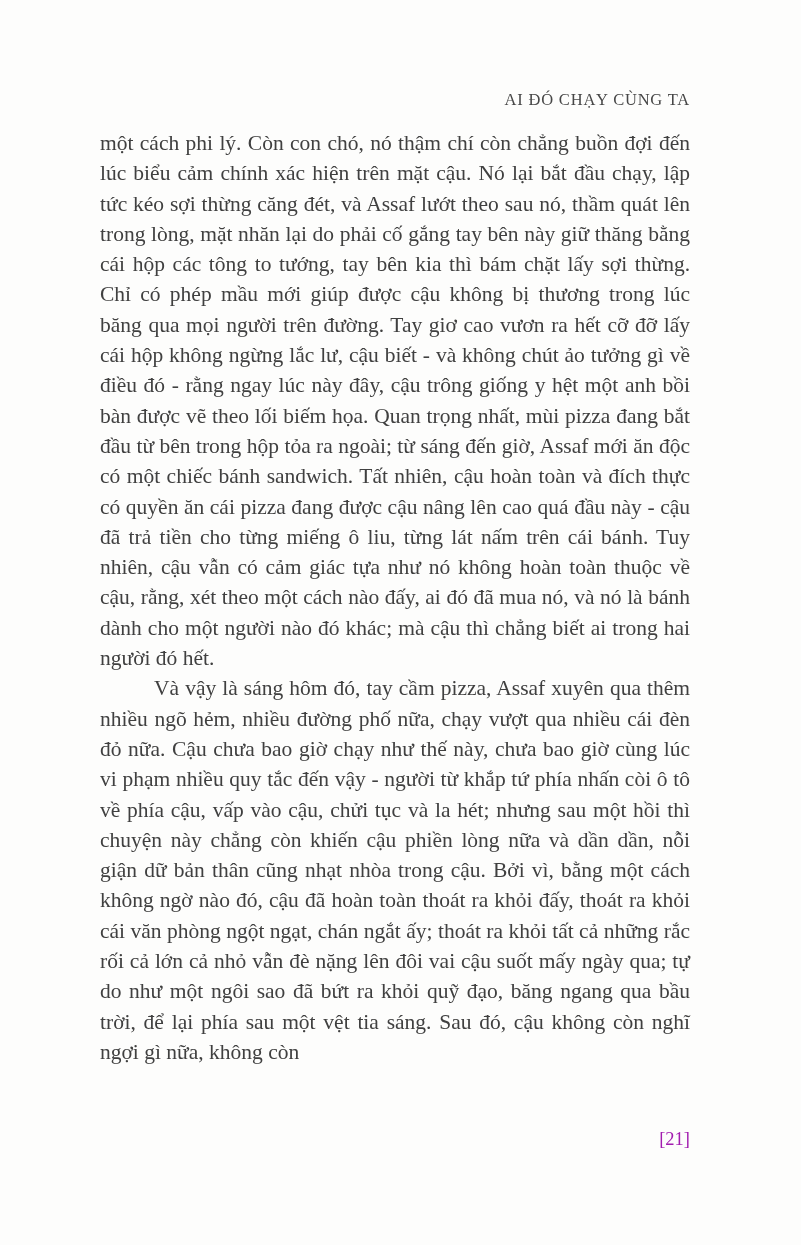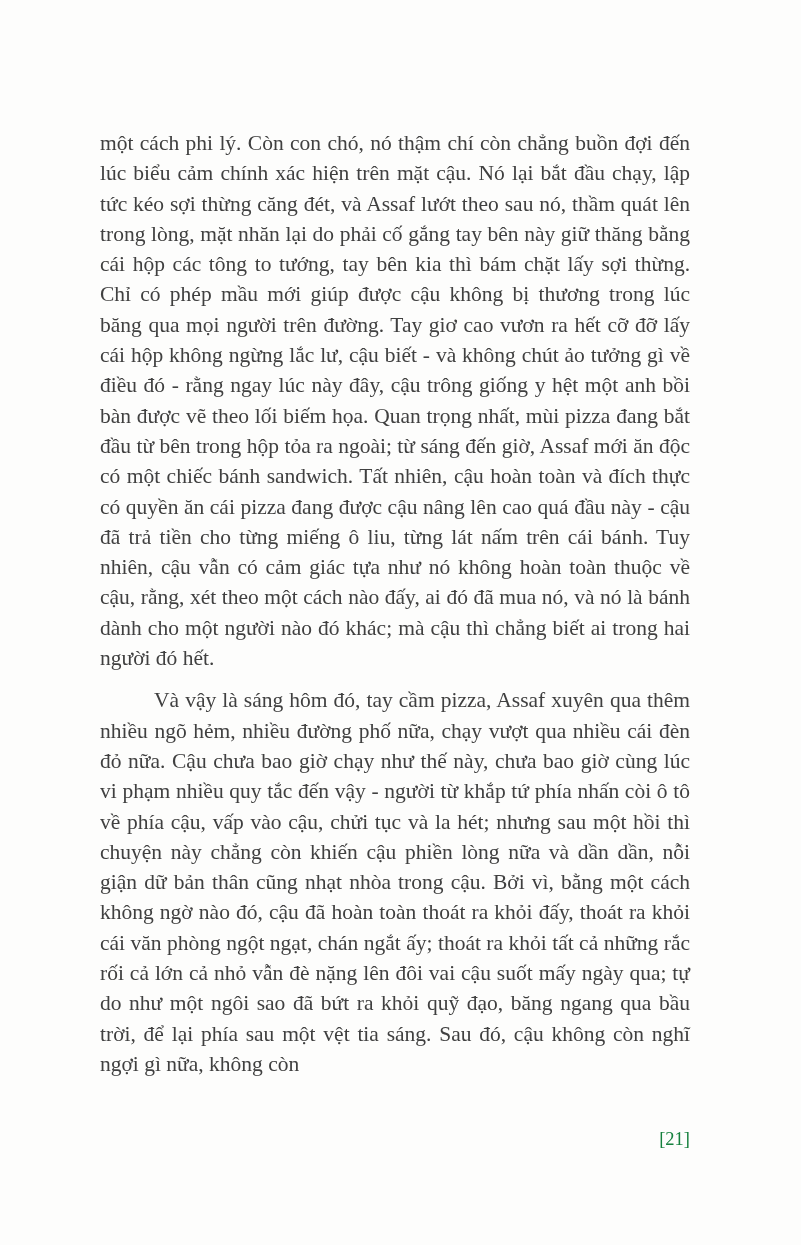--- a/index.html
+++ b/index.html
@@ -40,35 +40,35 @@
     text-align: justify;
     text-justify: inter-word;
     color: #404040;
   }
   .para {
     margin: 0;
     padding: 0;
   }
   .para.indented {
     text-indent: 54px;
-    margin-top: 12px;
   }
   .page-number {
     position: absolute;
     top: 1129px;
     right: 111px;
     font-size: 18.5px;
-    color: #15803d;
+    color: #a21caf;
   }
 </style>
 </head>
 <body>
 
 <div class="page">
 
+  <div class="running-header">AI ĐÓ CHẠY CÙNG TA</div>
 
   <div class="body-text">
     <p class="para continuation">một cách phi lý. Còn con chó, nó thậm chí còn chẳng buồn đợi đến lúc biểu cảm chính xác hiện trên mặt cậu. Nó lại bắt đầu chạy, lập tức kéo sợi thừng căng đét, và Assaf lướt theo sau nó, thầm quát lên trong lòng, mặt nhăn lại do phải cố gắng tay bên này giữ thăng bằng cái hộp các tông to tướng, tay bên kia thì bám chặt lấy sợi thừng. Chỉ có phép mầu mới giúp được cậu không bị thương trong lúc băng qua mọi người trên đường. Tay giơ cao vươn ra hết cỡ đỡ lấy cái hộp không ngừng lắc lư, cậu biết - và không chút ảo tưởng gì về điều đó - rằng ngay lúc này đây, cậu trông giống y hệt một anh bồi bàn được vẽ theo lối biếm họa. Quan trọng nhất, mùi pizza đang bắt đầu từ bên trong hộp tỏa ra ngoài; từ sáng đến giờ, Assaf mới ăn độc có một chiếc bánh sandwich. Tất nhiên, cậu hoàn toàn và đích thực có quyền ăn cái pizza đang được cậu nâng lên cao quá đầu này - cậu đã trả tiền cho từng miếng ô liu, từng lát nấm trên cái bánh. Tuy nhiên, cậu vẫn có cảm giác tựa như nó không hoàn toàn thuộc về cậu, rằng, xét theo một cách nào đấy, ai đó đã mua nó, và nó là bánh dành cho một người nào đó khác; mà cậu thì chẳng biết ai trong hai người đó hết.</p>
     <p class="para indented">Và vậy là sáng hôm đó, tay cầm pizza, Assaf xuyên qua thêm nhiều ngõ hẻm, nhiều đường phố nữa, chạy vượt qua nhiều cái đèn đỏ nữa. Cậu chưa bao giờ chạy như thế này, chưa bao giờ cùng lúc vi phạm nhiều quy tắc đến vậy - người từ khắp tứ phía nhấn còi ô tô về phía cậu, vấp vào cậu, chửi tục và la hét; nhưng sau một hồi thì chuyện này chẳng còn khiến cậu phiền lòng nữa và dần dần, nỗi giận dữ bản thân cũng nhạt nhòa trong cậu. Bởi vì, bằng một cách không ngờ nào đó, cậu đã hoàn toàn thoát ra khỏi đấy, thoát ra khỏi cái văn phòng ngột ngạt, chán ngắt ấy; thoát ra khỏi tất cả những rắc rối cả lớn cả nhỏ vẫn đè nặng lên đôi vai cậu suốt mấy ngày qua; tự do như một ngôi sao đã bứt ra khỏi quỹ đạo, băng ngang qua bầu trời, để lại phía sau một vệt tia sáng. Sau đó, cậu không còn nghĩ ngợi gì nữa, không còn</p>
   </div>
 
   <div class="page-number">[21]</div>
 
 </div>
 

